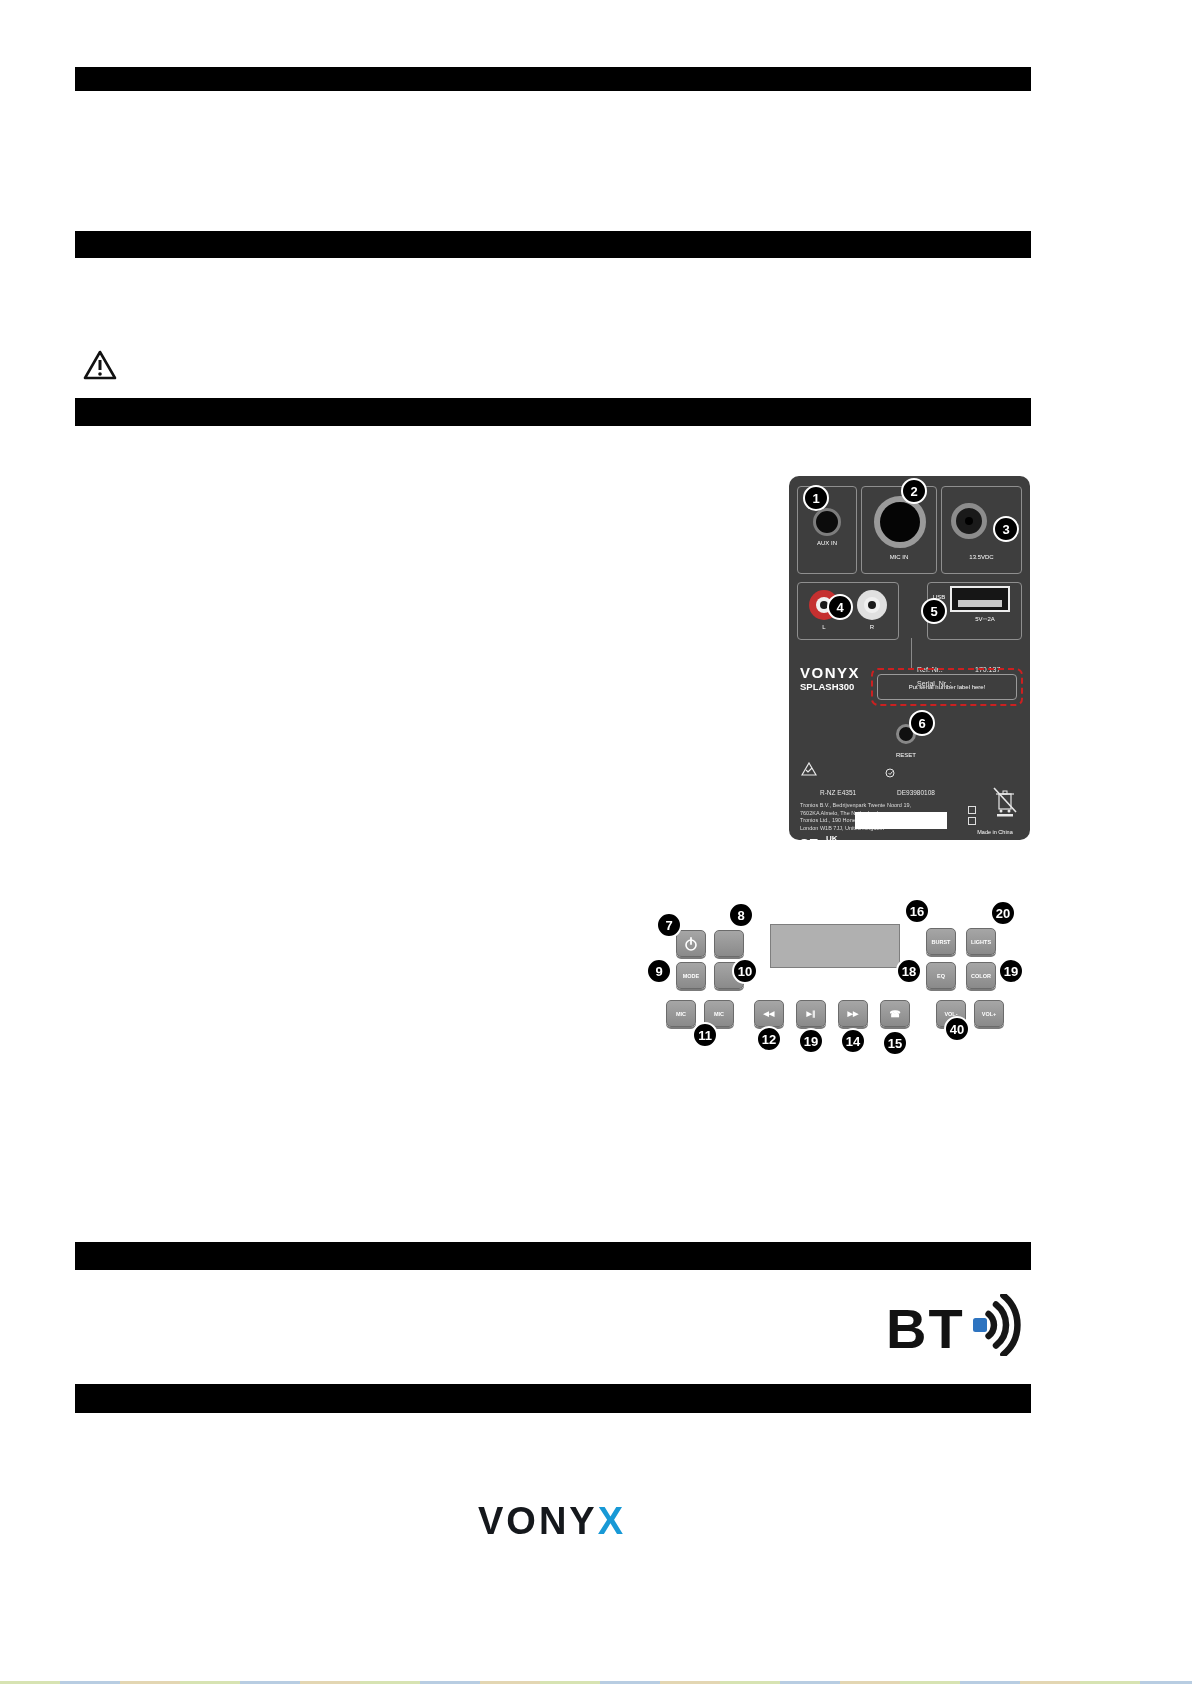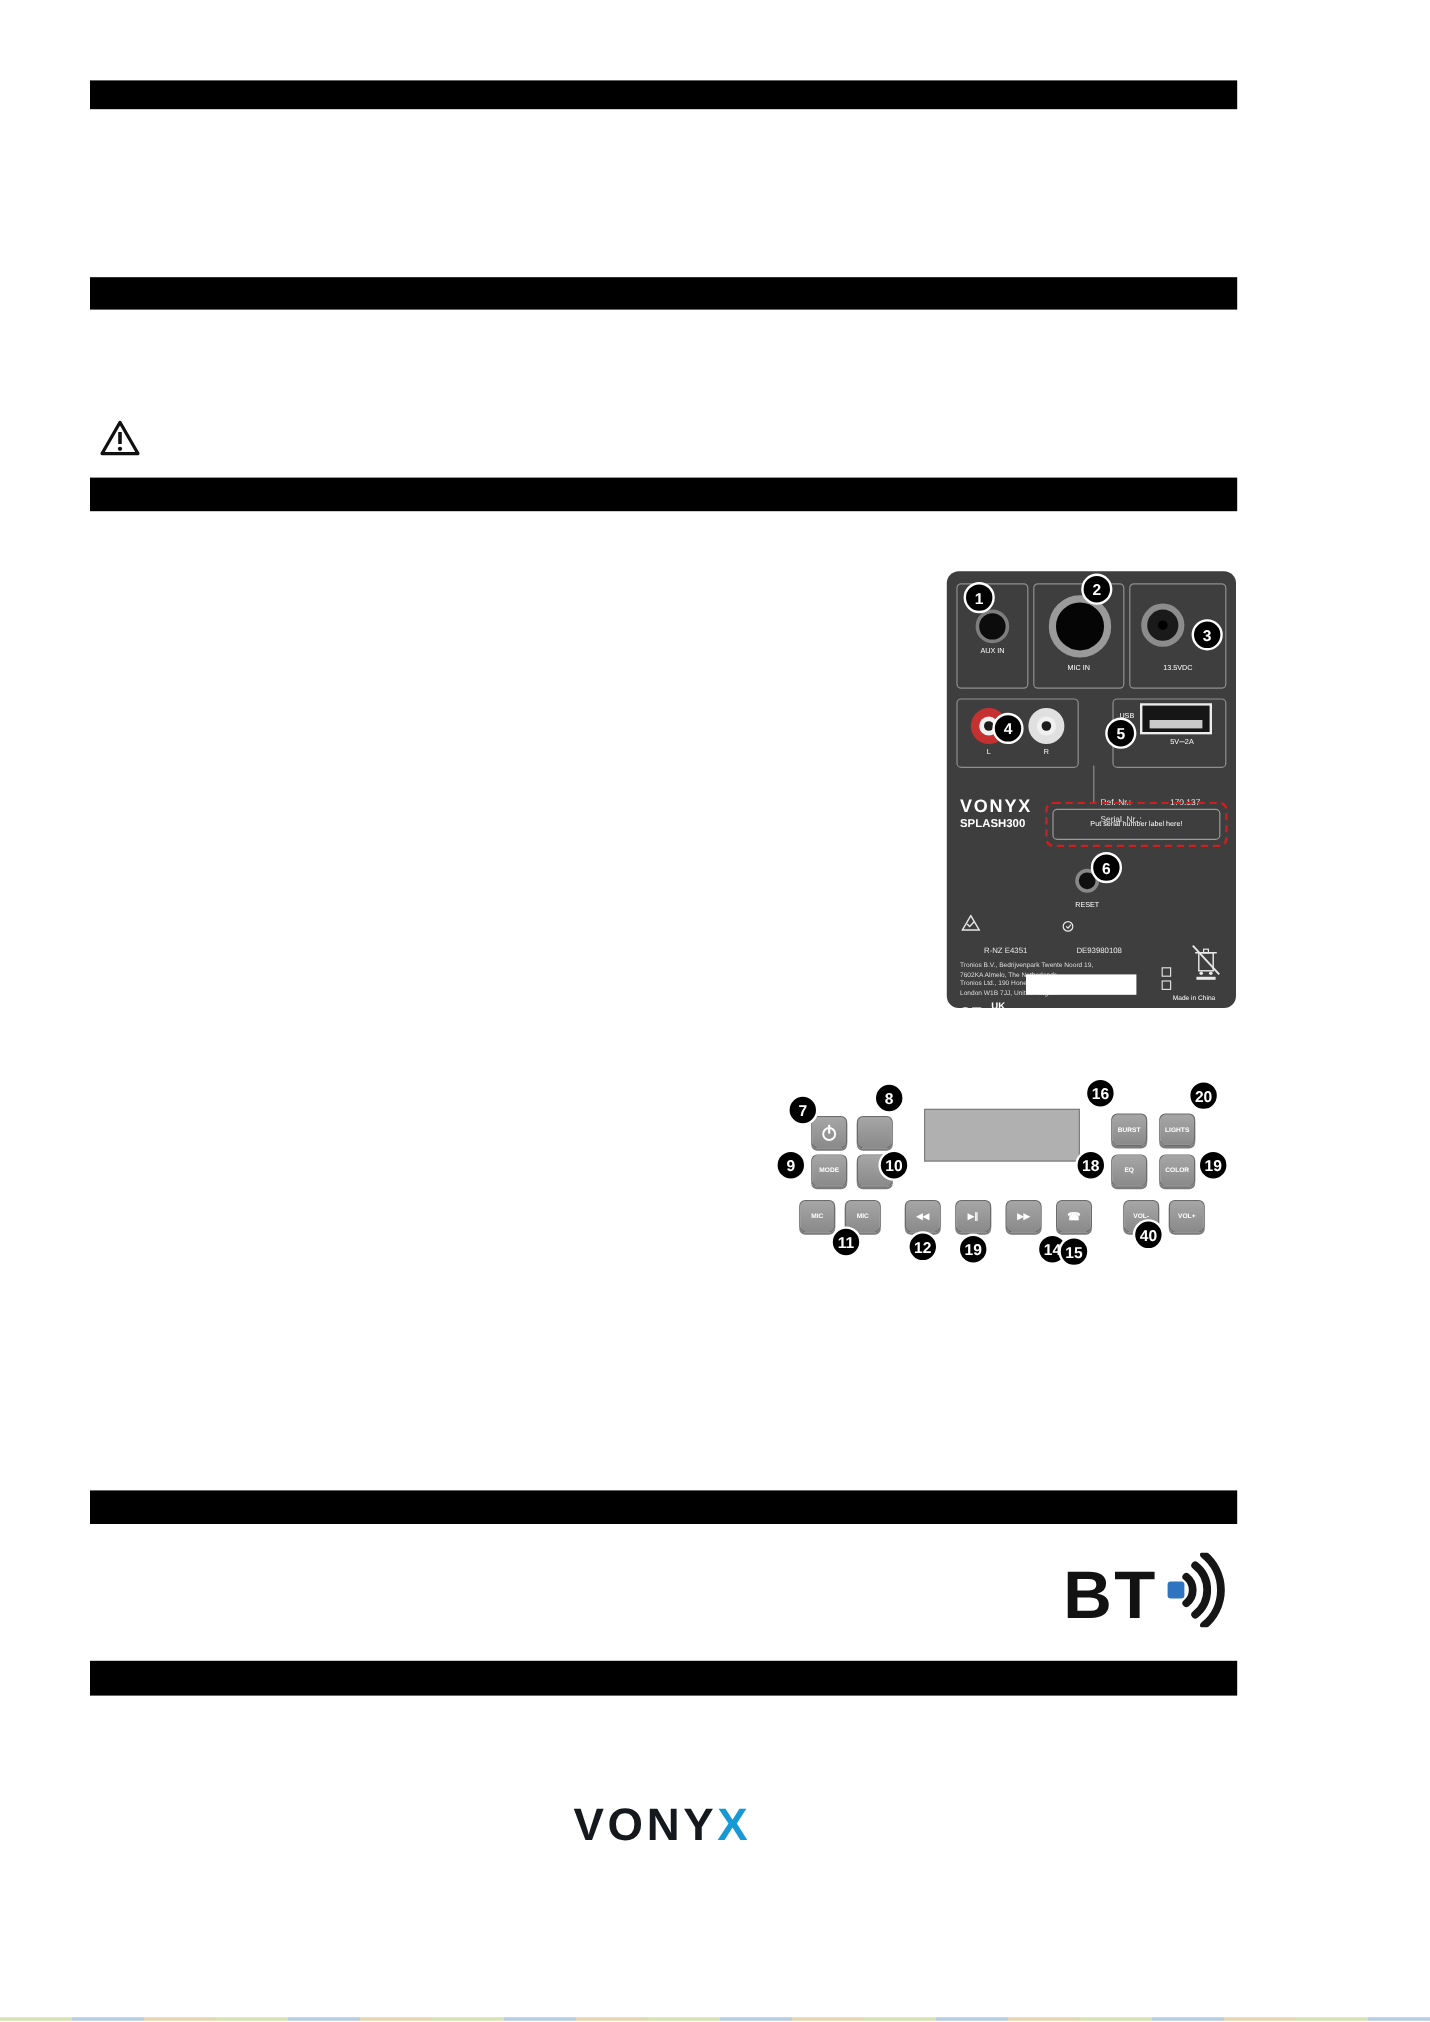--- a/index.html
+++ b/index.html
@@ -182,21 +182,21 @@
     <div class="btn" style="left:296px;top:110px;">VOL-</div>
     <div class="btn" style="left:334px;top:110px;">VOL+</div>
 
     <div class="callout" style="left:16px;top:22px;">7</div>
     <div class="callout" style="left:88px;top:12px;">8</div>
     <div class="callout" style="left:6px;top:68px;">9</div>
     <div class="callout" style="left:92px;top:68px;">10</div>
     <div class="callout" style="left:52px;top:132px;">11</div>
     <div class="callout" style="left:116px;top:136px;">12</div>
     <div class="callout" style="left:158px;top:138px;">19</div>
-    <div class="callout" style="left:200px;top:138px;margin-left:24px;">14</div>
+    <div class="callout" style="left:200px;top:138px;">14</div>
     <div class="callout" style="left:242px;top:140px;">15</div>
     <div class="callout" style="left:264px;top:8px;">16</div>
     <div class="callout" style="left:350px;top:10px;">20</div>
     <div class="callout" style="left:256px;top:68px;">18</div>
     <div class="callout" style="left:358px;top:68px;">19</div>
     <div class="callout" style="left:304px;top:126px;">40</div>
   </div>
 
   <div class="bt-text">BT</div>
   <div class="abs" style="left:972px;top:1294px;">

